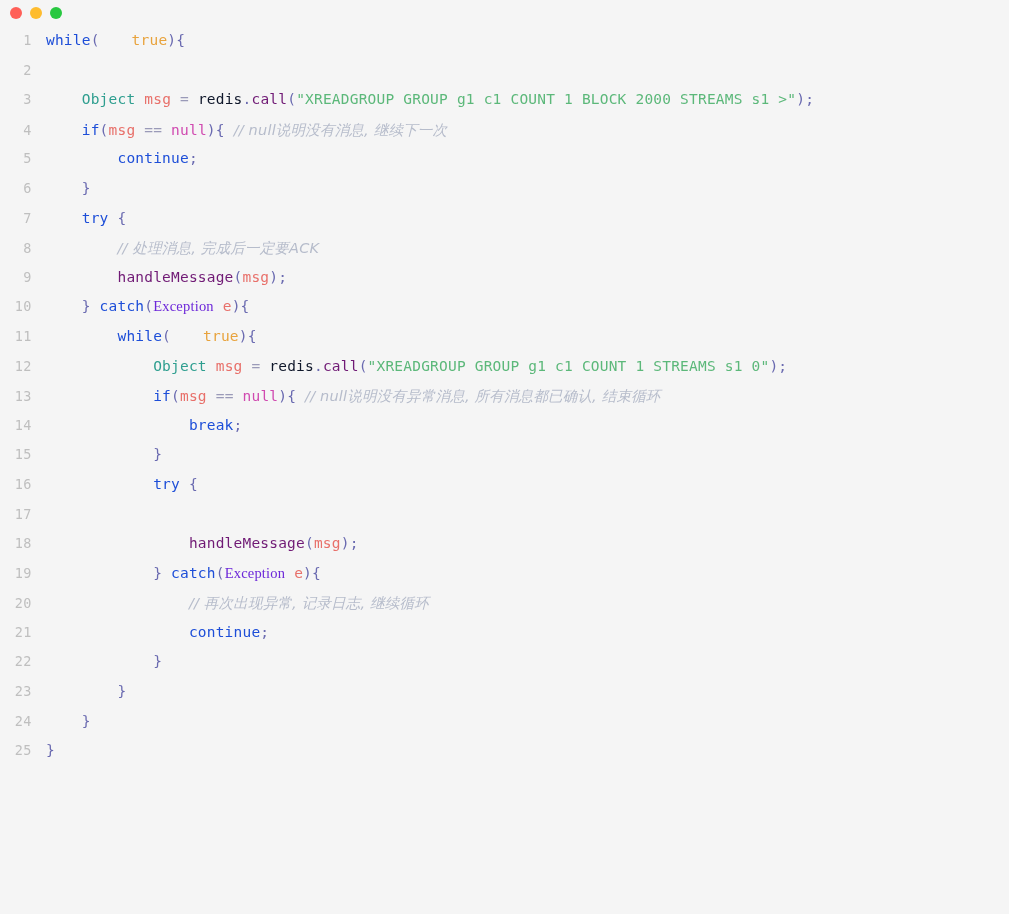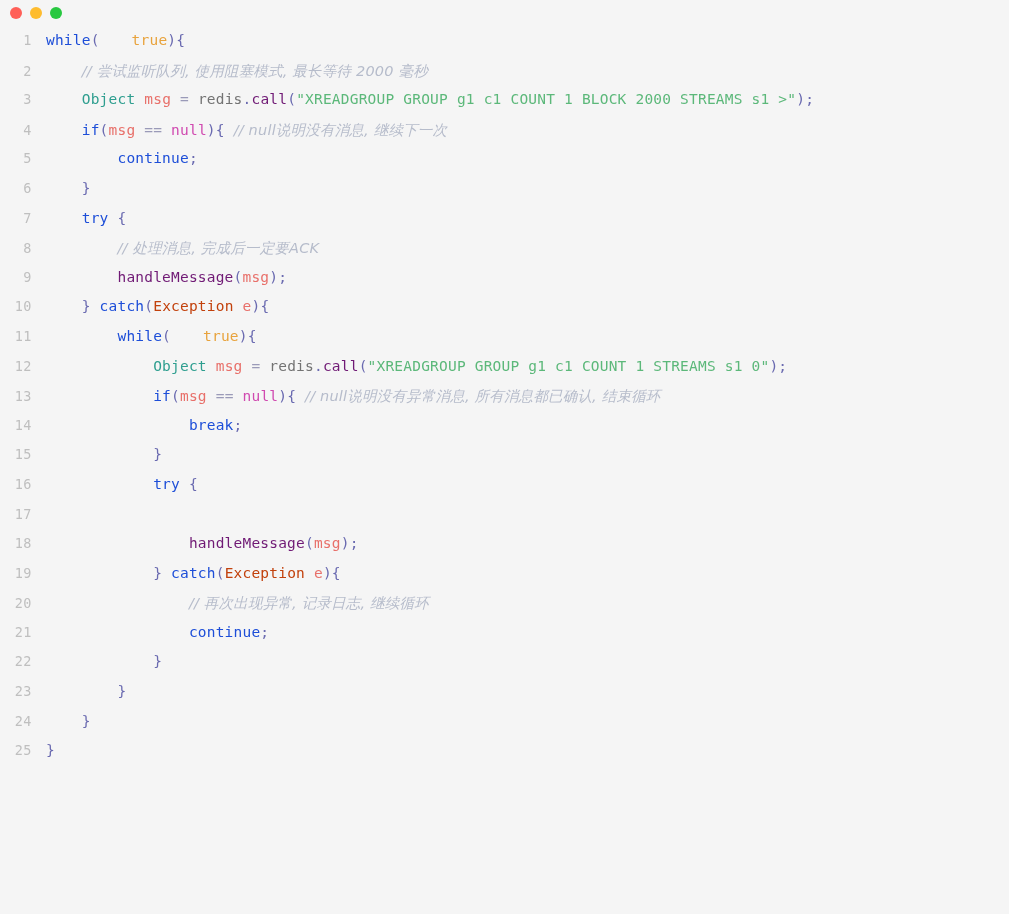--- a/index.html
+++ b/index.html
@@ -67,24 +67,24 @@
   .lc {
     flex: 1;
     color: #4a4a6a;
     letter-spacing: 0.2px;
   }
 
   
   .kw   { color: #1d4ed8; }          
   .kw2  { color: #d04ab0; }          
   .typ  { color: #2e9e8f; }          
-  .typ2 { color: #c2410c; }          
+  .typ2 { color: #6d28d9; font-family: Liberation Serif, serif; }          
   .var  { color: #e8706a; }          
   .fn   { color: #701a75; }          
-  .obj  { color: #737373; }          
+  .obj  { color: #0f172a; }          
   .str  { color: #5cb87a; }          
   .bool { color: #e8a33d; margin-left: 32px; }          
   .op   { color: #9a9ab8; }          
   .pun  { color: #6a6ab0; }
   .cmtcjk { color: #b6bccb; font-style: italic; font-family: "DejaVu Sans", "Liberation Sans", sans-serif; }
 </style>
 </head>
 <body>
 
 <div id="code-card">
@@ -97,21 +97,20 @@
 
   <div id="code-body">
 
     <div class="code-line">
       <span class="ln">1</span>
       <span class="lc"><span class="kw">while</span><span class="pun">(</span><span class="bool">true</span><span class="pun">){</span></span>
     </div>
 
     <div class="code-line">
       <span class="ln">2</span>
-      <span class="lc">    <span class="cmtcjk">// 尝试监听队列, 使用阻塞模式, 最长等待 2000 毫秒</span></span>
     </div>
 
     <div class="code-line">
       <span class="ln">3</span>
       <span class="lc">    <span class="typ">Object</span> <span class="var">msg</span> <span class="op">=</span> <span class="obj">redis</span><span class="pun">.</span><span class="fn">call</span><span class="pun">(</span><span class="str">"XREADGROUP GROUP g1 c1 COUNT 1 BLOCK 2000 STREAMS s1 &gt;"</span><span class="pun">);</span></span>
     </div>
 
     <div class="code-line">
       <span class="ln">4</span>
       <span class="lc">    <span class="kw">if</span><span class="pun">(</span><span class="var">msg</span> <span class="op">==</span> <span class="kw2">null</span><span class="pun">){</span> <span class="cmtcjk">// null说明没有消息, 继续下一次</span></span>

